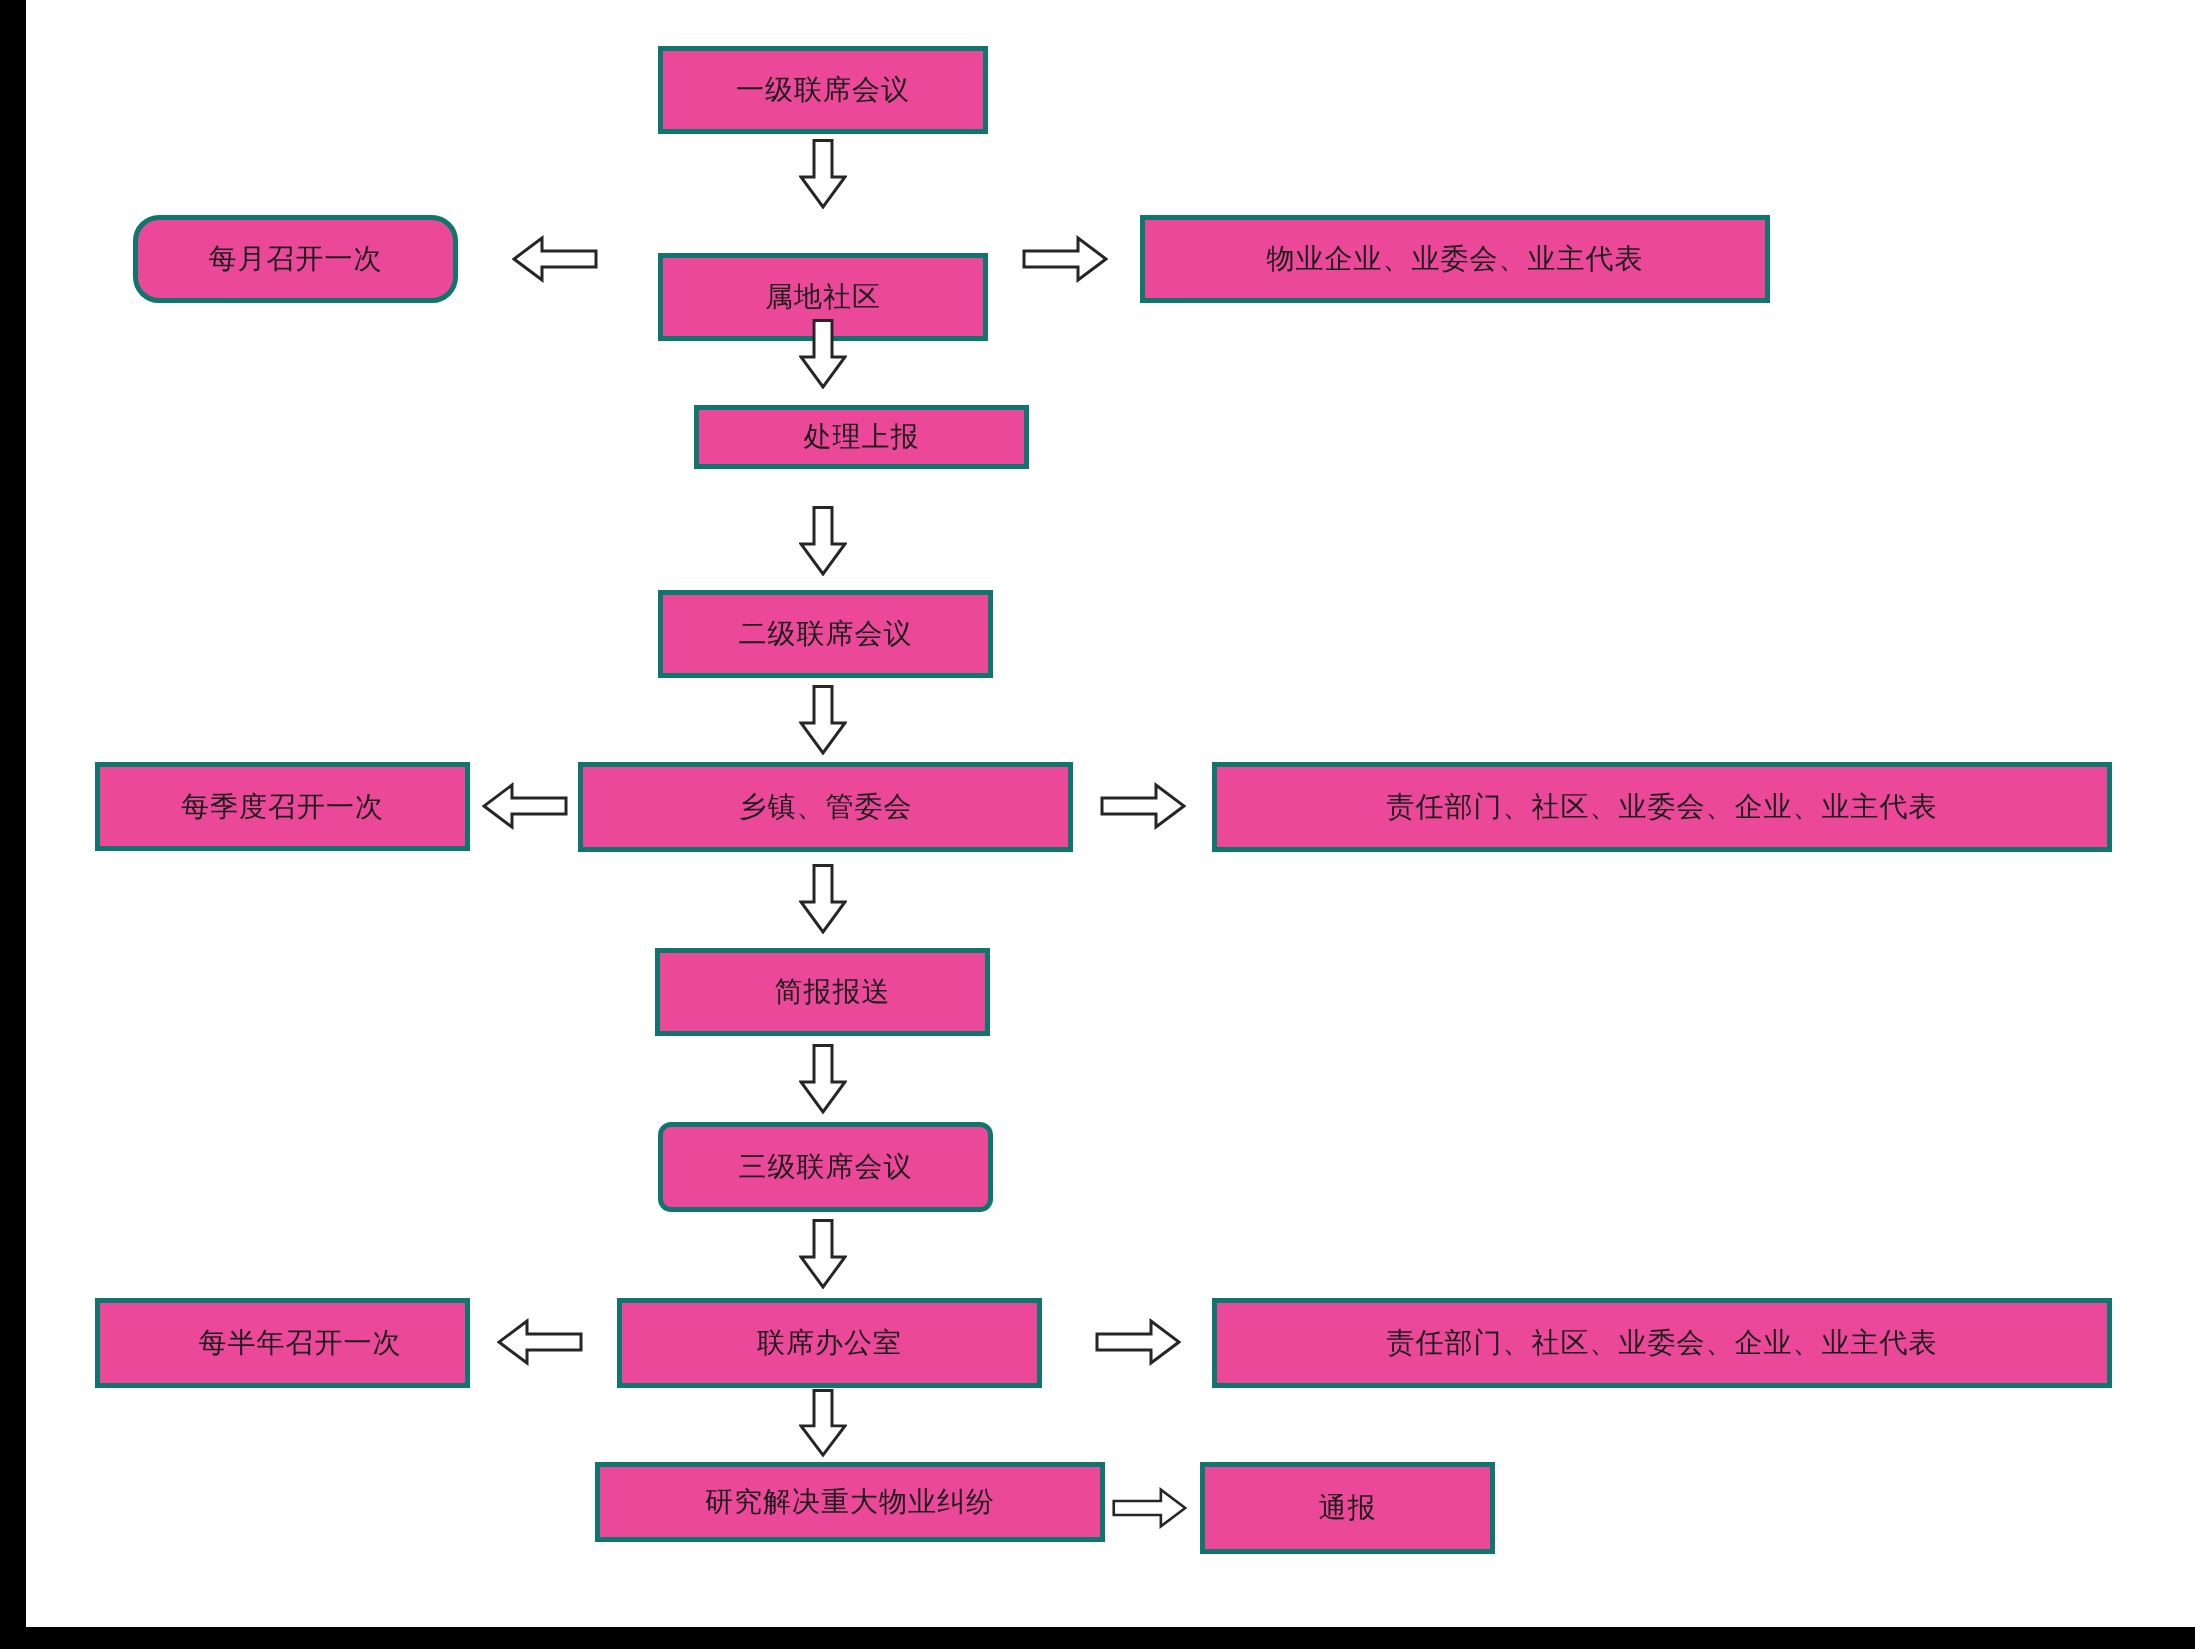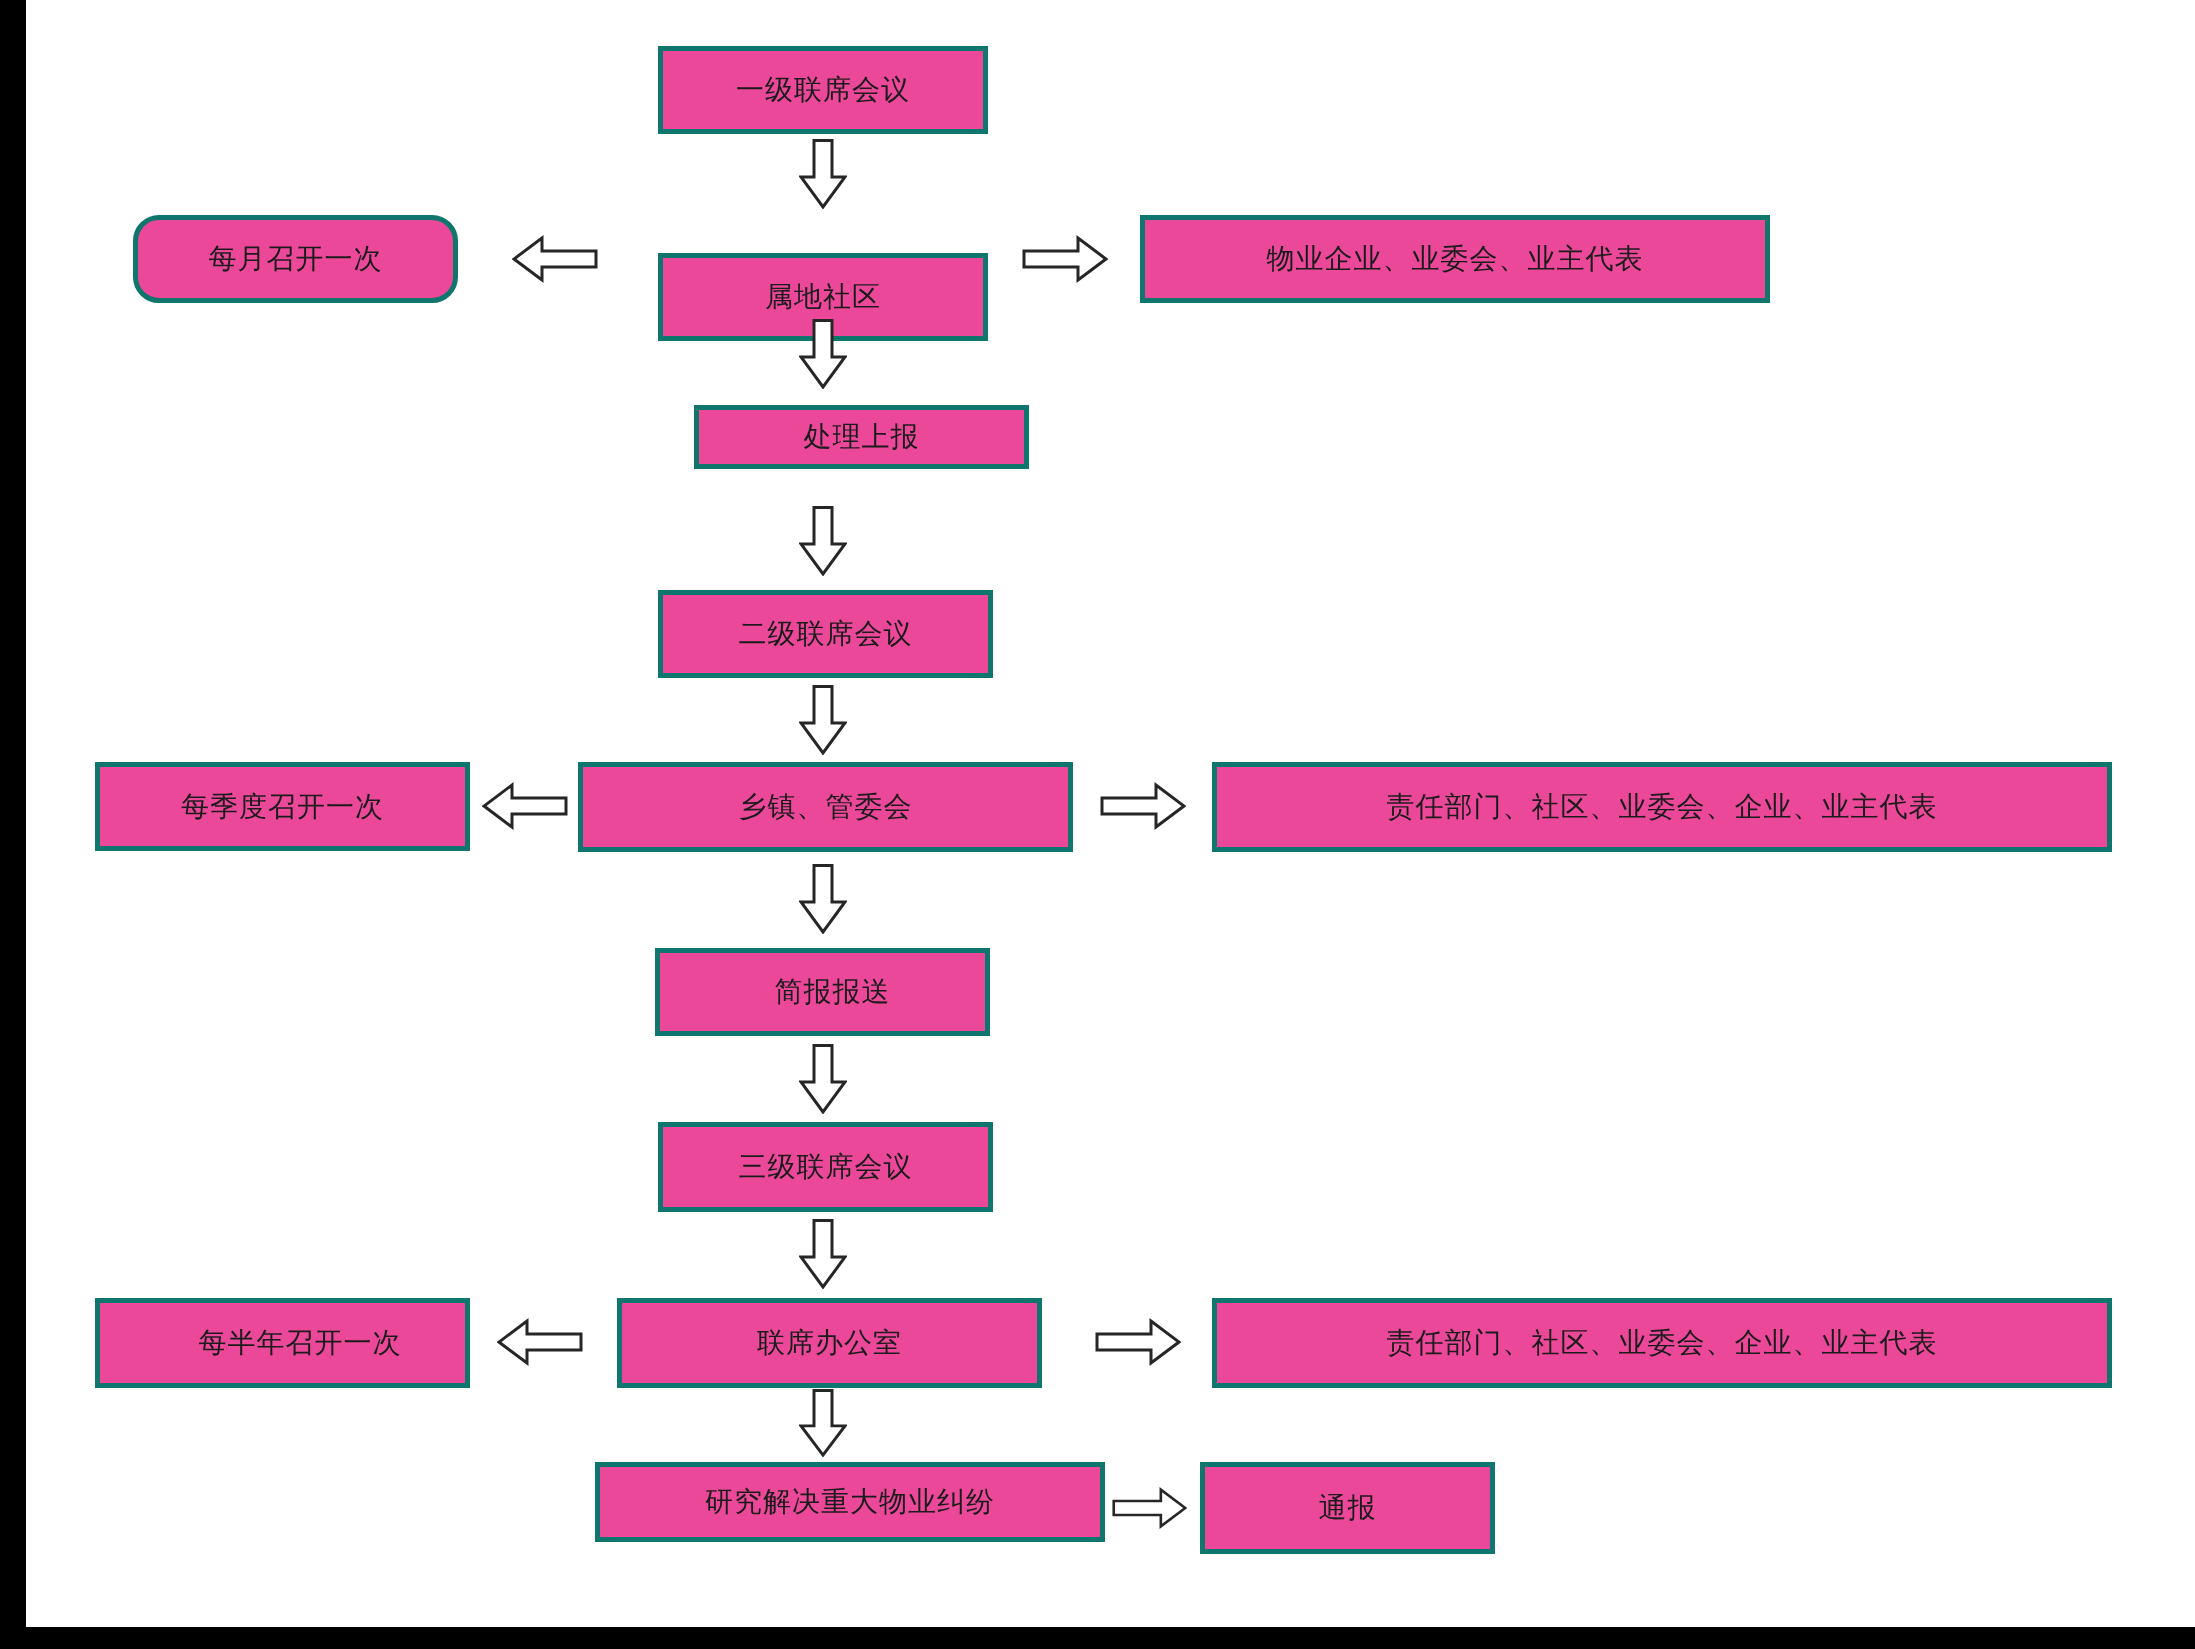--- a/index.html
+++ b/index.html
@@ -101,21 +101,21 @@
   <svg class="arr" style="left:799px; top:864px; width:48px; height:70px;" viewBox="0 0 48 70" preserveAspectRatio="none">
     <path d="M15 1.5 H33 V38 H46 L24 68 L2 38 H15 Z" fill="#ffffff" stroke="#262626" stroke-width="3" stroke-linejoin="miter"></path>
   </svg>
 
   <div class="node" style="left:655px; top:948px; width:335px; height:88px;padding-left:20px;">简报报送</div>
 
   <svg class="arr" style="left:799px; top:1044px; width:48px; height:70px;" viewBox="0 0 48 70" preserveAspectRatio="none">
     <path d="M15 1.5 H33 V38 H46 L24 68 L2 38 H15 Z" fill="#ffffff" stroke="#262626" stroke-width="3" stroke-linejoin="miter"></path>
   </svg>
 
-  <div class="node" style="left:658px; top:1122px; width:335px; height:90px;">三级联席会议</div>
+  <div class="node" style="left:658px; top:1122px; width:335px; height:90px;border-radius:13px;">三级联席会议</div>
 
   <svg class="arr" style="left:799px; top:1219px; width:48px; height:70px;" viewBox="0 0 48 70" preserveAspectRatio="none">
     <path d="M15 1.5 H33 V38 H46 L24 68 L2 38 H15 Z" fill="#ffffff" stroke="#262626" stroke-width="3" stroke-linejoin="miter"></path>
   </svg>
 
   <div class="node" style="left:95px; top:1298px; width:375px; height:90px;padding-left:35px;">每半年召开一次</div>
 
   <svg class="arr" style="left:497px; top:1318px; width:86px; height:48px;" viewBox="0 0 86 48" preserveAspectRatio="none">
     <path d="M84 16 H30 V3 L2 24 L30 45 V32 H84 Z" fill="#ffffff" stroke="#262626" stroke-width="3" stroke-linejoin="miter"></path>
   </svg>

